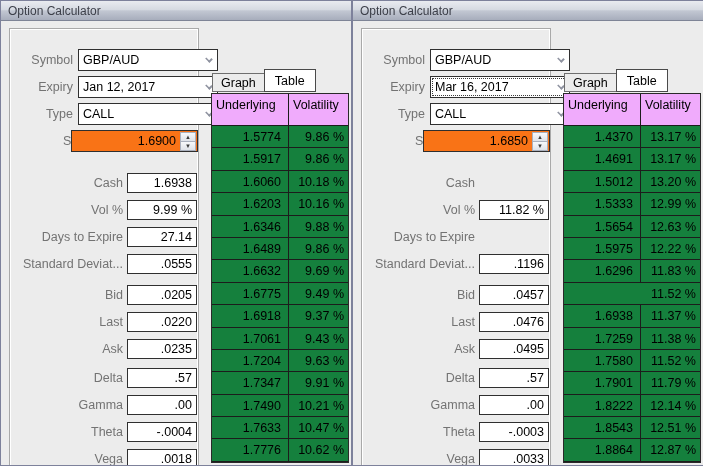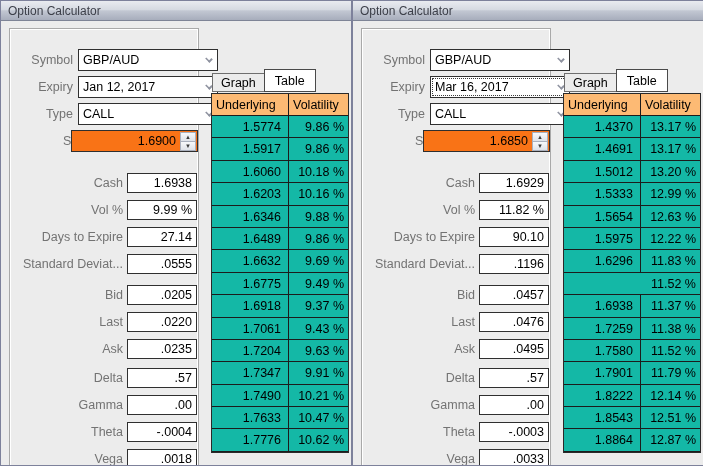--- a/index.html
+++ b/index.html
@@ -56,22 +56,22 @@
   .tabs { position:absolute; left:211px; top:67px; height:24px;
     display:flex; align-items:flex-end; font-size:12.5px; }
   .tab { padding:0 8px; height:19px; line-height:18px; background:#ececec;
     border:1px solid #6f6f6f;margin-top:12px; }
   .tab-active { height:23px; line-height:22px; background:#fff; padding:0 10px;
     border:1px solid #4a4a4a; margin-left:-1px; position:relative; z-index:2; }
 
   .grid { position:absolute; left:210px; top:92px; width:138px;
     border:1px solid #2a2a2a; background:#f1f1f1; }
   .thead,.trow { display:flex; }
-  .thead { height:22px; line-height:22px; background:#fdba74; border-bottom:1px solid #1c1c1c; }
-  .trow { height:22.4px; line-height:22.4px; background:#14b8a6; border-bottom:1px solid #1c1c1c; }
+  .thead { height:32px; line-height:22px; background:#f0abfc; border-bottom:1px solid #1c1c1c; }
+  .trow { height:22.4px; line-height:22.4px; background:#15803d; border-bottom:1px solid #1c1c1c; }
   .tcell { font-size:12.5px; white-space:nowrap; overflow:hidden; }
   .tu { width:77px; text-align:right; padding-right:7px; border-right:1px solid #1c1c1c; }
   .tv { flex:1; text-align:right; padding-right:4px; }
   .th-cell { text-align:left; padding-left:4px; padding-right:0; }
 </style>
 </head>
 <body>
 
 <div id="stage">
 
@@ -266,29 +266,27 @@
         <span class="spin-val">1.6850</span>
         <span class="spin-btns">
           <span class="spin-up">▲</span>
           <span class="spin-down">▼</span>
         </span>
       </div>
     </div>
 
     <div class="frow row-cash">
       <span class="lbl lbl-num">Cash</span>
-      <span class="nfield">1.6929</span>
     </div>
     <div class="frow row-vol">
       <span class="lbl lbl-num">Vol %</span>
       <span class="nfield">11.82 %</span>
     </div>
     <div class="frow row-days">
       <span class="lbl lbl-num">Days to Expire</span>
-      <span class="nfield">90.10</span>
     </div>
     <div class="frow row-stddev">
       <span class="lbl lbl-num">Standard Deviat...</span>
       <span class="nfield">.1196</span>
     </div>
     <div class="frow row-bid">
       <span class="lbl lbl-num">Bid</span>
       <span class="nfield">.0457</span>
     </div>
     <div class="frow row-last">

